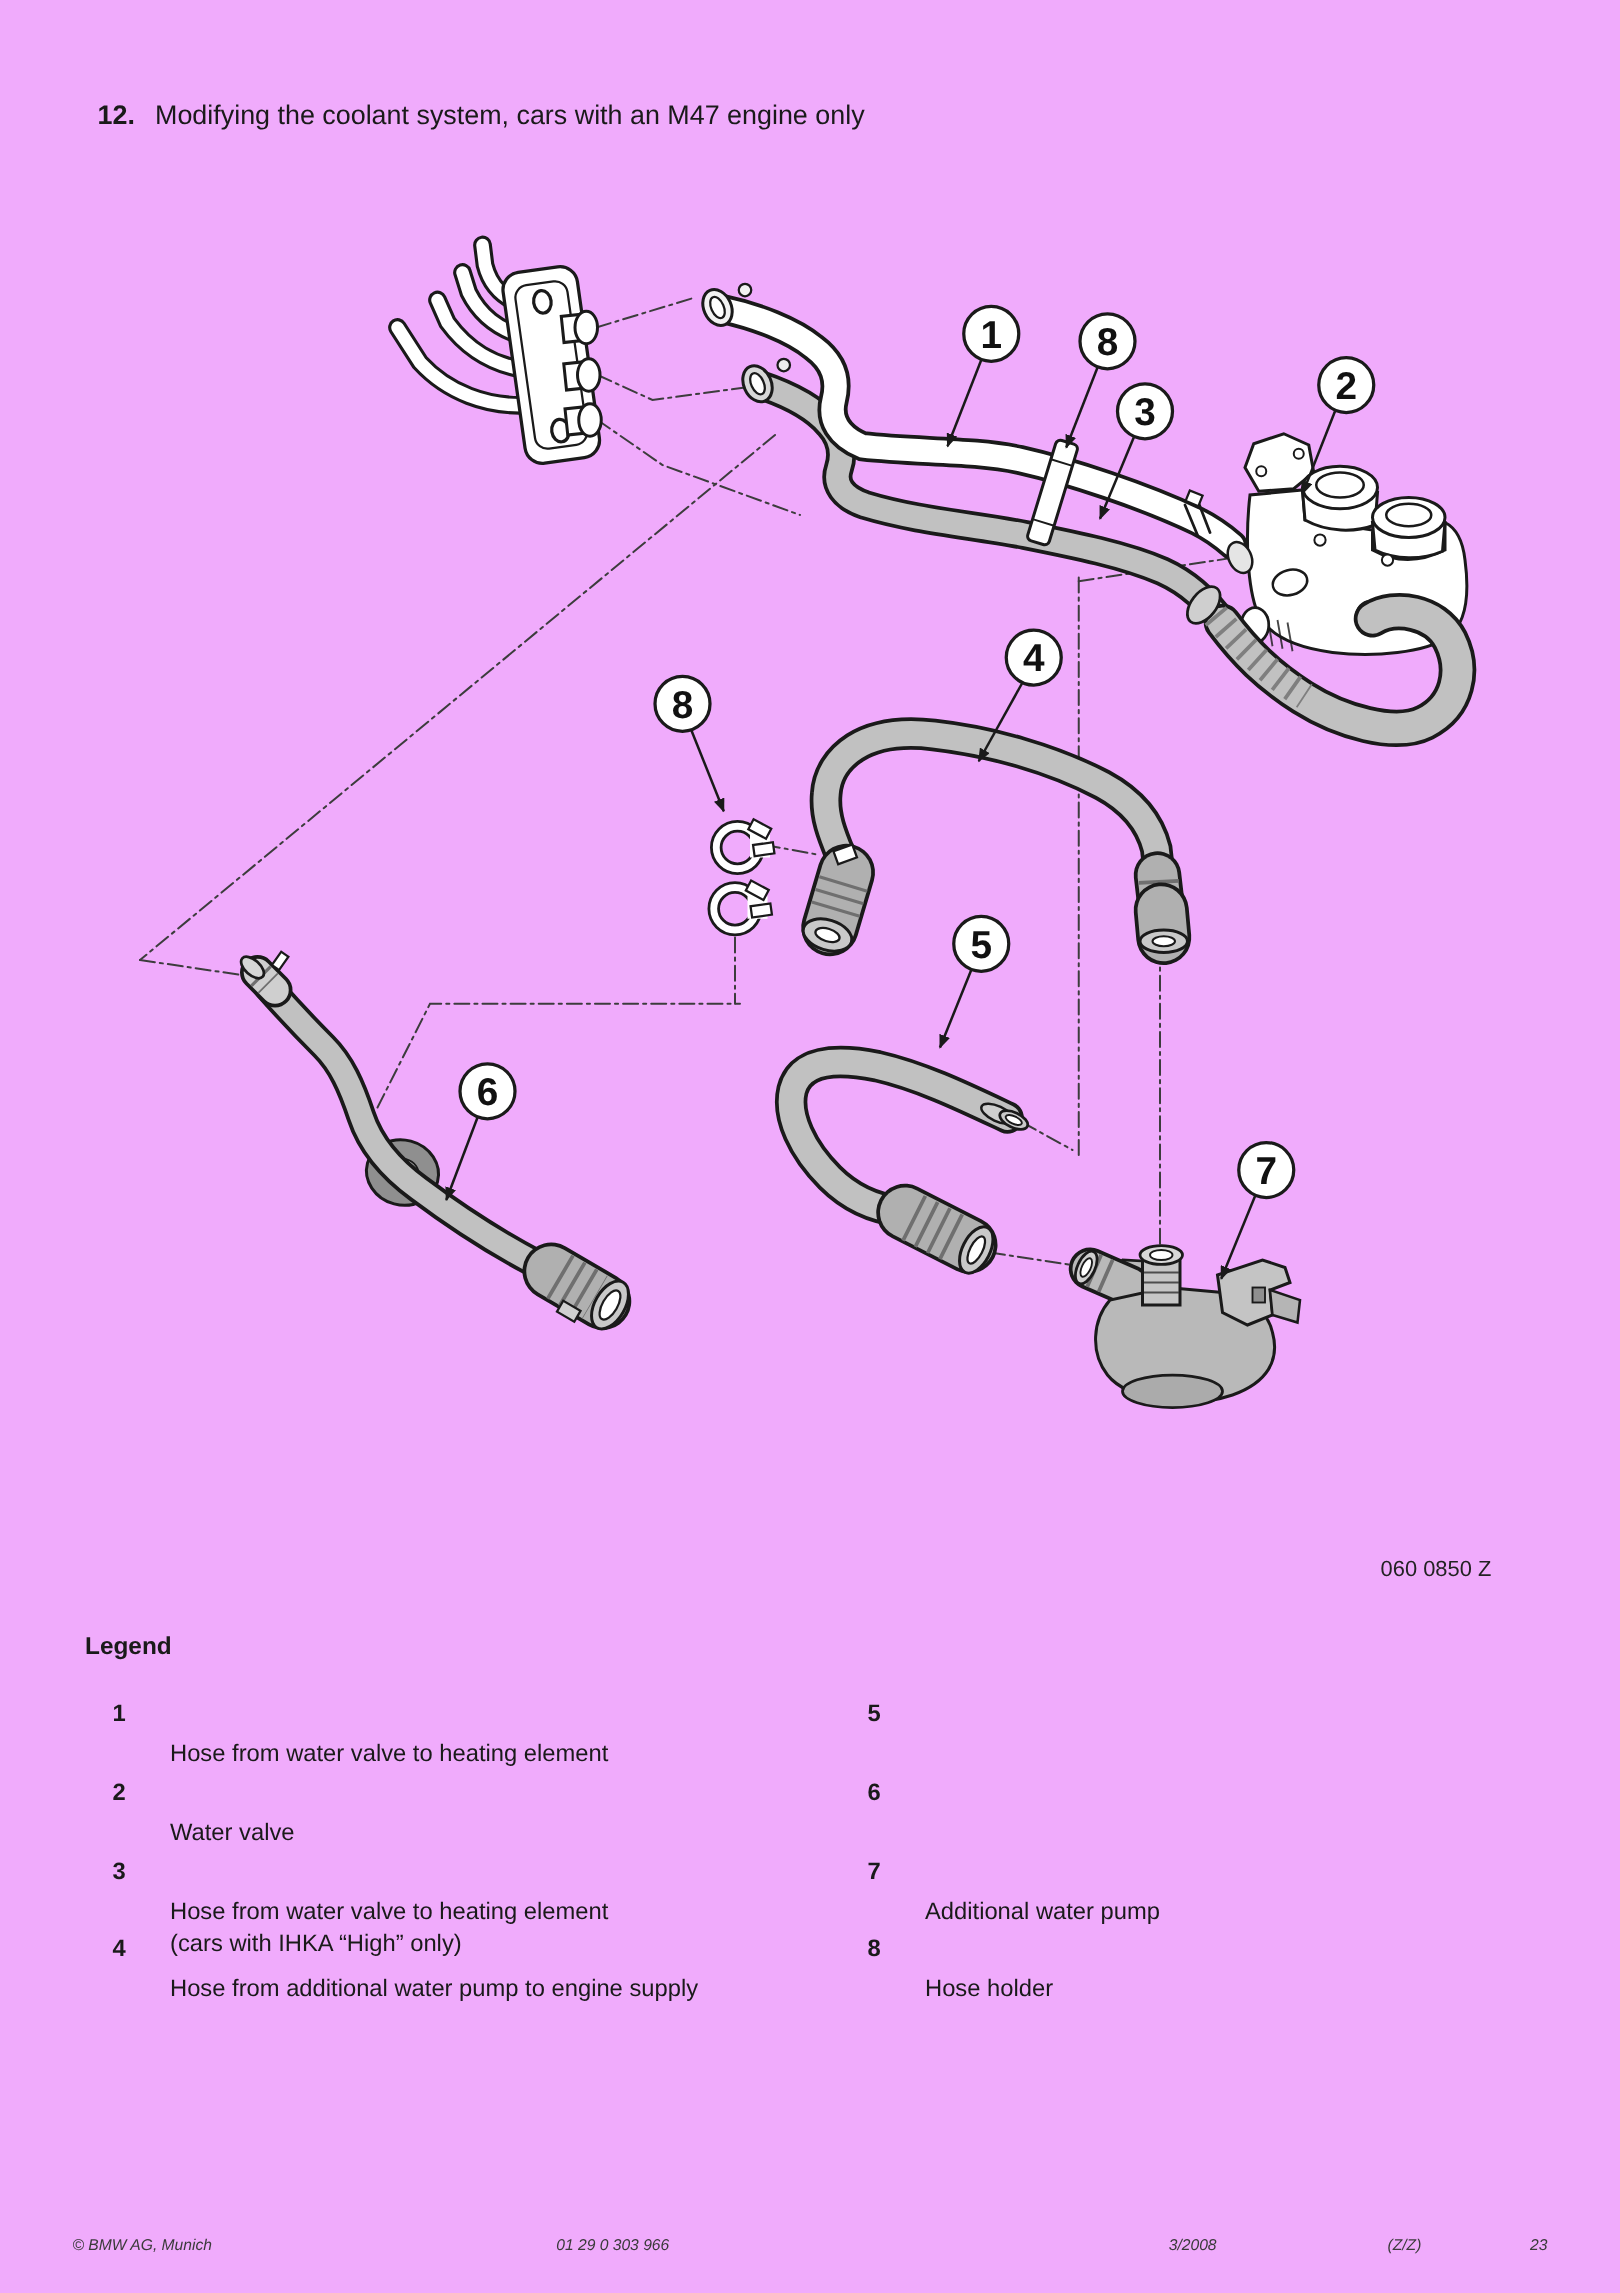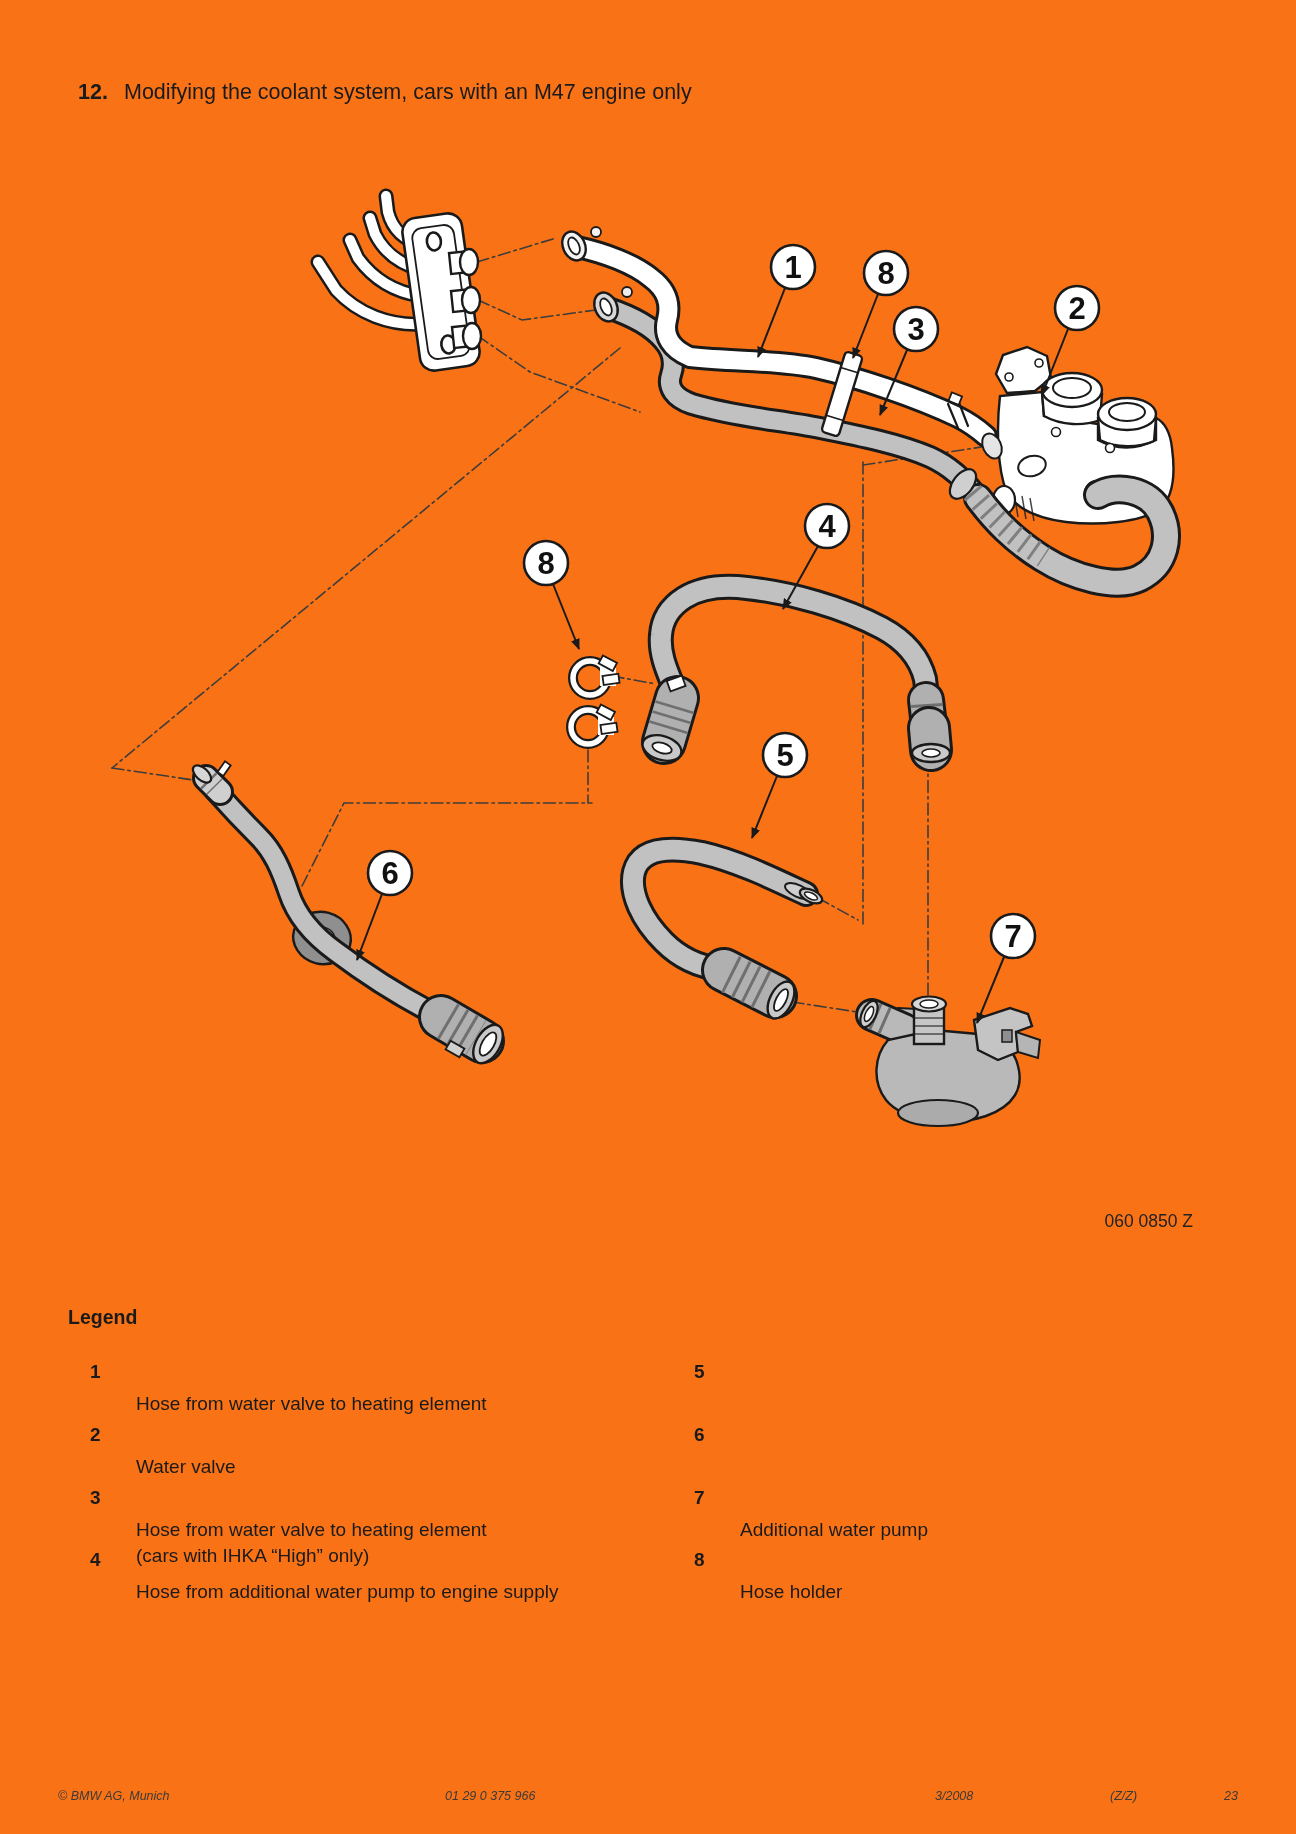--- a/index.html
+++ b/index.html
@@ -1,22 +1,22 @@
 <!DOCTYPE html>
 <html><head>
 <meta charset="utf-8">
 <style>
   html,body{margin:0;padding:0;background:#e8e8e8;}
   .page{
-    position:relative;width:1296px;height:1834px;margin:0 auto;background:#f97316;
+    position:relative;width:1296px;height:1834px;margin:0 auto;background:#f0abfc;
     font-family:"Liberation Sans", sans-serif;color:#1a1a1a;overflow:hidden;
   }
   .heading-num{position:absolute;left:78px;top:80px;font-size:21.5px;font-weight:bold;}
   .heading-title{position:absolute;left:124px;top:80px;font-size:21.5px;font-weight:normal;}
-  .figref{position:absolute;right:103px;top:1211px;font-size:17.5px;color:#222;}
+  .figref{position:absolute;right:103px;top:1245px;font-size:17.5px;color:#222;}
   .legend-title{position:absolute;left:68px;top:1306px;font-size:19.5px;font-weight:bold;}
   .li{position:absolute;font-size:19px;line-height:26px;}
   .li .num{position:absolute;left:0;top:0;font-weight:bold;}
   .li .txt{display:block;margin-left:46px;margin-top:32px;}
   .li .l2:empty{display:none;}
   .li .l2{display:block;}
   .bodytext{position:absolute;left:80px;top:1605px;width:1150px;font-size:19px;line-height:27px;}
   .footer span{position:absolute;top:1789px;font-size:12.5px;color:#3a3a3a;font-style:italic;}
   svg{position:absolute;left:0;top:0;}
   svg text.callout-num{font-family:"Liberation Sans",sans-serif;font-weight:bold;font-size:31px;fill:#111;text-anchor:middle;}
@@ -302,19 +302,19 @@
     <span class="txt"><span>Additional water pump</span></span>
   </div>
   <div class="li" style="top:1547px;left:694px;width:360px">
     <span class="num">8</span>
     <span class="txt"><span>Hose holder</span></span>
   </div>
 
 
   <div class="footer">
     <span style="left:58px">© BMW AG, Munich</span>
-    <span style="left:445px">01 29 0 375 966</span>
+    <span style="left:445px">01 29 0 303 966</span>
     <span style="left:935px">3/2008</span>
     <span style="left:1110px">(Z/Z)</span>
     <span style="right:58px">23</span>
   </div>
 
 </div>
 
 </body></html>

